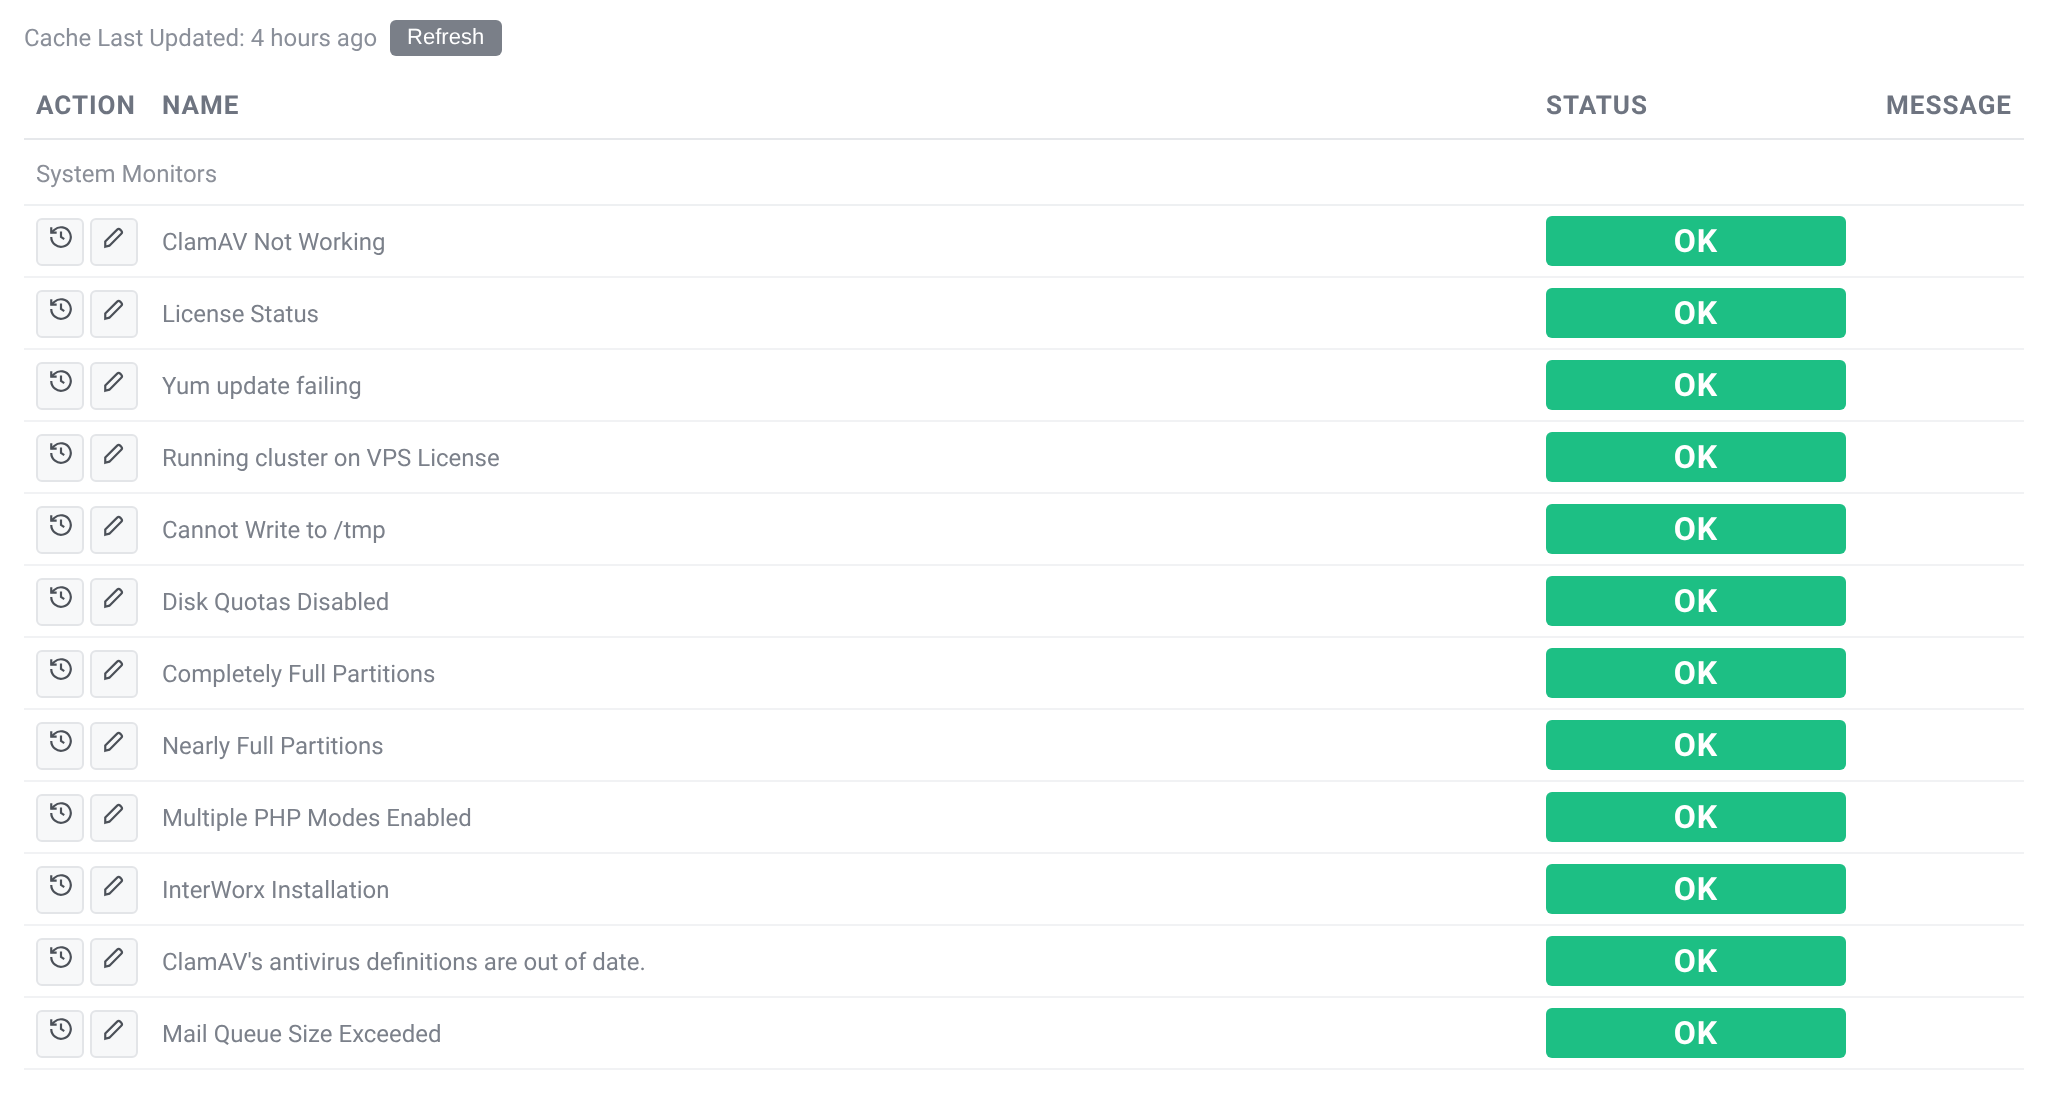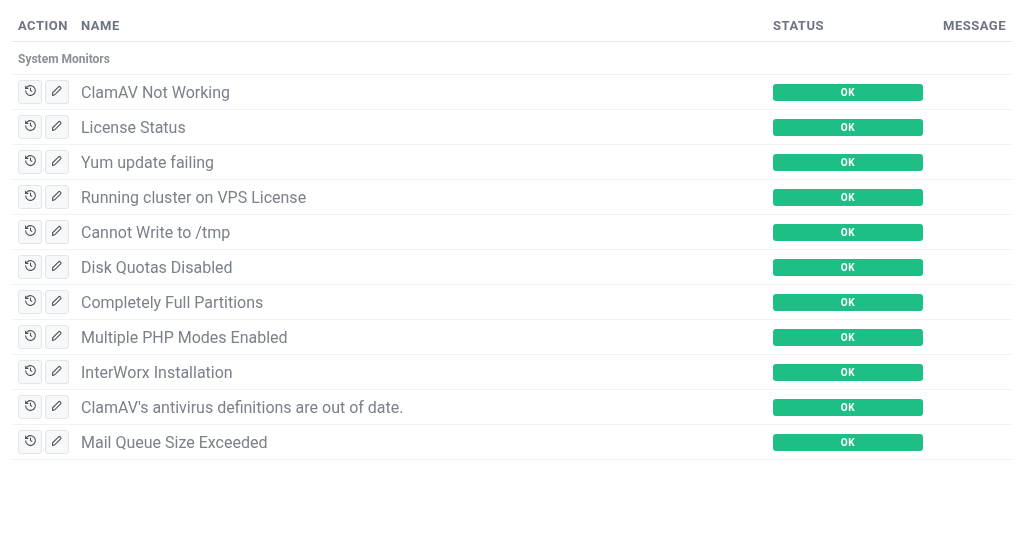--- a/index.html
+++ b/index.html
@@ -48,30 +48,29 @@
   }
   th.th-action { width: 62px; }
   th.th-name   { }
   th.th-status  { width: 170px; text-align: left;}
   th.th-message { width: 60px; text-align: left;}
   tbody tr.section-row td {
     padding: 10px 6px 8px 6px;
     font-size: 12px;
     color: #8b8f98;
     border-bottom: 1px solid #eef0f2;
-    font-weight: bold;
   }
   tbody tr.item-row td {
     padding: 5px 6px;
     border-bottom: 1px solid #f1f2f4;
     vertical-align: middle;
     height: 33px;
   }
   td.name-cell {
-    font-size: 16px;
+    font-size: 12px;
     color: #7b808a;
   }
   td.action-cell {
     white-space: nowrap;
   }
   .icon-btn {
     display: inline-flex;
     align-items: center;
     justify-content: center;
     width: 24px;
@@ -85,34 +84,40 @@
   }
   .icon-btn + .icon-btn { margin-left: 3px; }
   .icon-btn svg { width: 13px; height: 13px; fill: none; stroke: #4b5058; stroke-width: 2; }
 
   td.status-cell { }
   .status-badge {
     display: block;
     width: 150px;
     background: #1dbf84;
     color: #fff;
-    font-size: 10px;
+    font-size: 16px;
     font-weight: 700;
     letter-spacing: 0.5px;
     text-align: center;
     padding: 3px 0;
     border-radius: 3px;
   }
   td.message-cell { text-align: right; }
 </style>
 </head>
 <body>
 
 <div class="page">
 
+  <div class="cache-line">
+    <span>Cache Last Updated: 4 hours ago</span>
+    <button class="refresh-btn">
+      <span>Refresh</span>
+    </button>
+  </div>
 
   <table>
     <thead>
       <tr>
         <th class="th-action">ACTION</th>
         <th class="th-name">NAME</th>
         <th class="th-status">STATUS</th>
         <th class="th-message">MESSAGE</th>
       </tr>
     </thead>
@@ -252,20 +257,38 @@
               <span><svg viewBox="0 0 24 24">
                   <path d="M3 12a9 9 0 1 0 3-6.7L3 8"></path>
                   <polyline points="3 3 3 8 8 8"></polyline>
                   <polyline points="12 7 12 12 15 14"></polyline>
                 </svg></span>
             </span><span class="icon-btn">
               <span><svg viewBox="0 0 24 24">
                   <path d="M3 21l3.8-1 11-11a2 2 0 0 0 0-2.8l-1-1a2 2 0 0 0-2.8 0l-11 11L3 21z"></path>
                 </svg></span>
             </span></td>
+          <td class="name-cell">Nearly Full Partitions</td>
+          <td class="status-cell">
+            <span class="status-badge" style="background: rgb(29, 191, 132);">OK</span>
+          </td>
+          <td class="message-cell"></td>
+        </tr>
+        <tr class="item-row">
+          <td class="action-cell"><span class="icon-btn">
+              <span><svg viewBox="0 0 24 24">
+                  <path d="M3 12a9 9 0 1 0 3-6.7L3 8"></path>
+                  <polyline points="3 3 3 8 8 8"></polyline>
+                  <polyline points="12 7 12 12 15 14"></polyline>
+                </svg></span>
+            </span><span class="icon-btn">
+              <span><svg viewBox="0 0 24 24">
+                  <path d="M3 21l3.8-1 11-11a2 2 0 0 0 0-2.8l-1-1a2 2 0 0 0-2.8 0l-11 11L3 21z"></path>
+                </svg></span>
+            </span></td>
           <td class="name-cell">Multiple PHP Modes Enabled</td>
           <td class="status-cell">
             <span class="status-badge" style="background: rgb(29, 191, 132);">OK</span>
           </td>
           <td class="message-cell"></td>
         </tr>
         <tr class="item-row">
           <td class="action-cell"><span class="icon-btn">
               <span><svg viewBox="0 0 24 24">
                   <path d="M3 12a9 9 0 1 0 3-6.7L3 8"></path>

